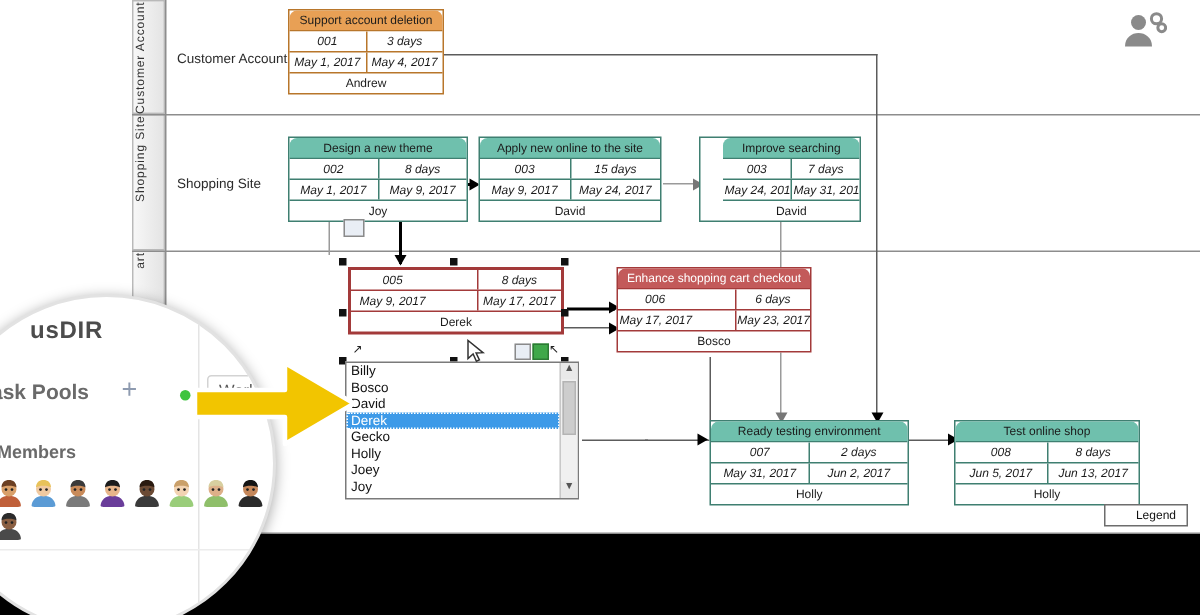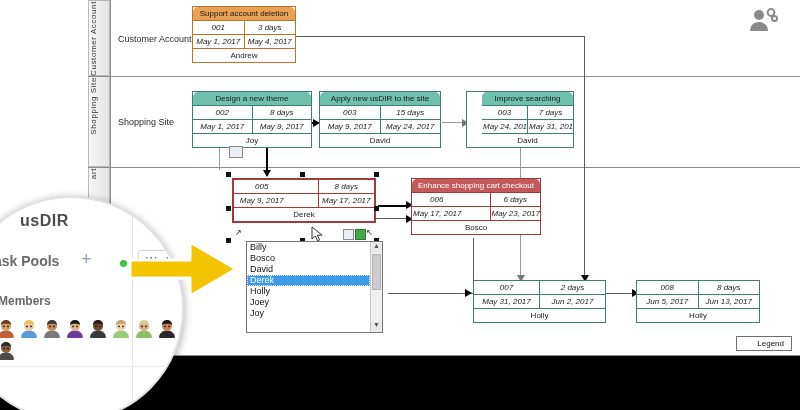--- a/index.html
+++ b/index.html
@@ -167,21 +167,21 @@
           <div class="cell">8 days</div>
         </div>
       <div class="row">
           <div class="cell">May 1, 2017</div>
           <div class="cell">May 9, 2017</div>
         </div>
       <div class="owner">Joy</div>
     </div>
 
     <div class="card c-teal" id="t2" style="left:319px;top:91px;width:122px;">
-      <div class="hdr">Apply new usDIR to the site</div>
+      <div class="hdr">Apply new online to the site</div>
       <div class="row">
           <div class="cell">003</div>
           <div class="cell">15 days</div>
         </div>
       <div class="row">
           <div class="cell">May 9, 2017</div>
           <div class="cell">May 24, 2017</div>
         </div>
       <div class="owner">David</div>
     </div>
@@ -231,51 +231,54 @@
           <div class="cell">6 days</div>
         </div>
       <div class="row">
           <div class="cell">May 17, 2017</div>
           <div class="cell">May 23, 2017</div>
         </div>
       <div class="owner">Bosco</div>
     </div>
 
     <div class="card c-teal" id="t6" style="left:473px;top:280px;width:133px;">
+      <div class="hdr">Ready testing environment</div>
       <div class="row">
           <div class="cell">007</div>
           <div class="cell">2 days</div>
         </div>
       <div class="row">
           <div class="cell">May 31, 2017</div>
           <div class="cell">Jun 2, 2017</div>
         </div>
       <div class="owner">Holly</div>
     </div>
 
     <div class="card c-teal" id="t7" style="left:636px;top:280px;width:124px;">
+      <div class="hdr">Test online shop</div>
       <div class="row">
           <div class="cell">008</div>
           <div class="cell">8 days</div>
         </div>
       <div class="row">
           <div class="cell">Jun 5, 2017</div>
           <div class="cell">Jun 13, 2017</div>
         </div>
       <div class="owner">Holly</div>
     </div>
 
     <div class="minicon" style="left:229px;top:146px;width:12px;height:10px;"></div>
 
-    <div id="dropdown" style="left:246px;top:241px;width:137px;height:92px;">
+    <div id="dropdown" style="left:230px;top:241px;width:156px;height:92px;">
       <div id="dd-opts" style="position:absolute;left:0;top:0;right:12px;">
           <div class="opt">Billy</div>
           <div class="opt">Bosco</div>
           <div class="opt">David</div>
           <div class="opt sel">Derek</div>
+          <div class="opt">Gecko</div>
           <div class="opt">Holly</div>
           <div class="opt">Joey</div>
           <div class="opt">Joy</div>
         </div>
       <div id="dd-scroll">
         <div class="arr" style="top:0;">▲</div>
         <div class="thumb"></div>
         <div class="arr" style="bottom:0;">▼</div>
       </div>
     </div>

